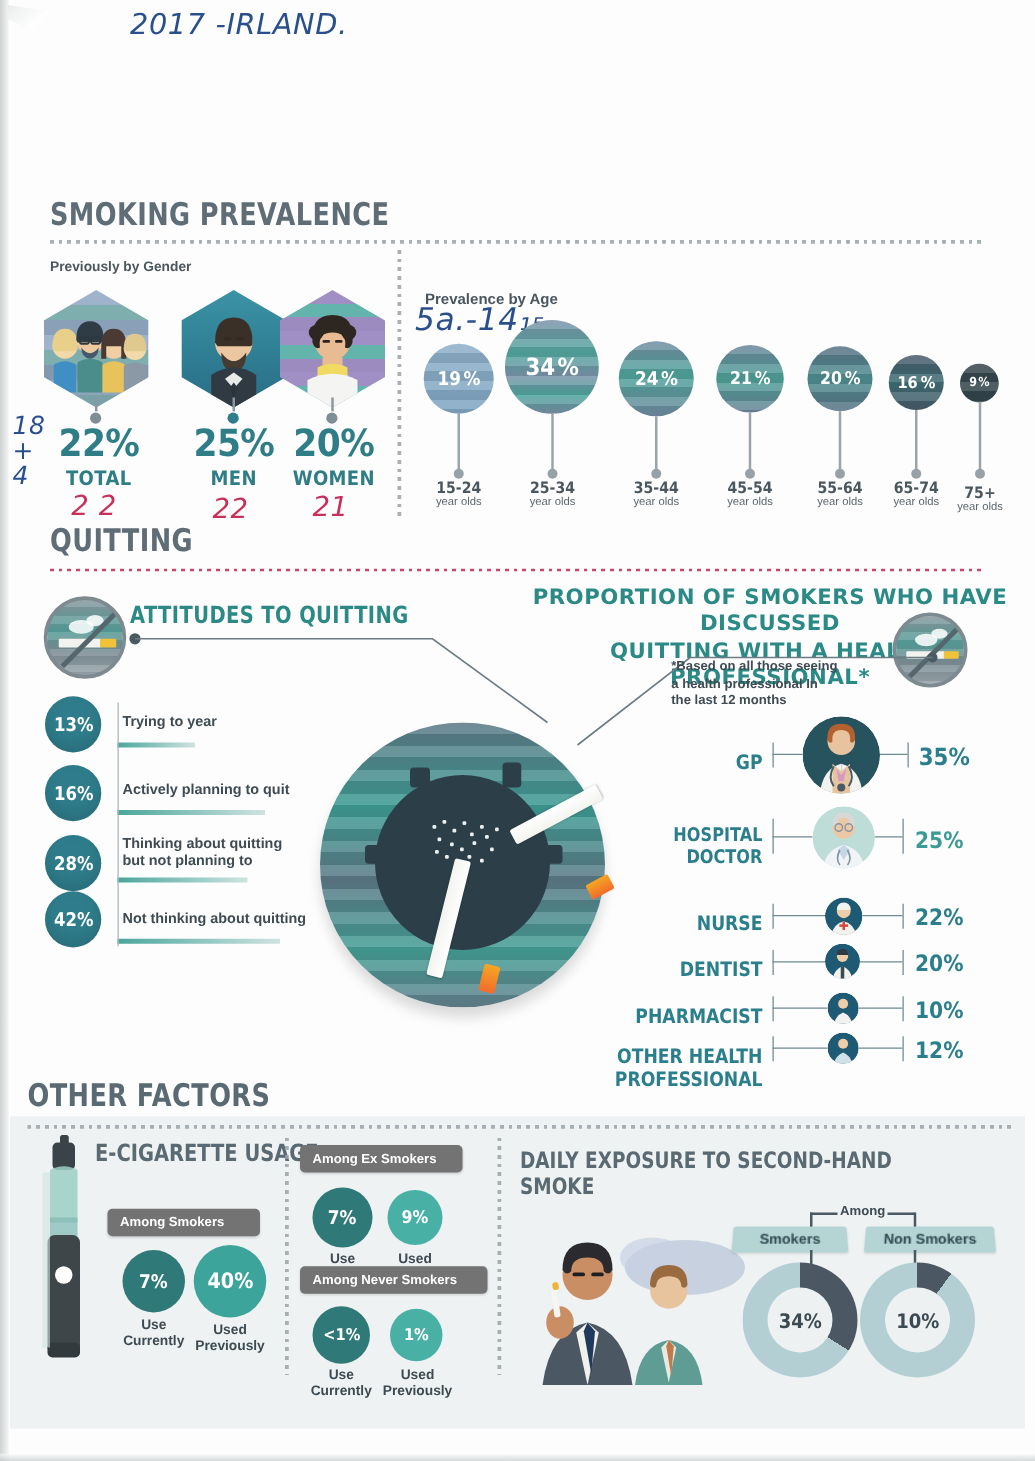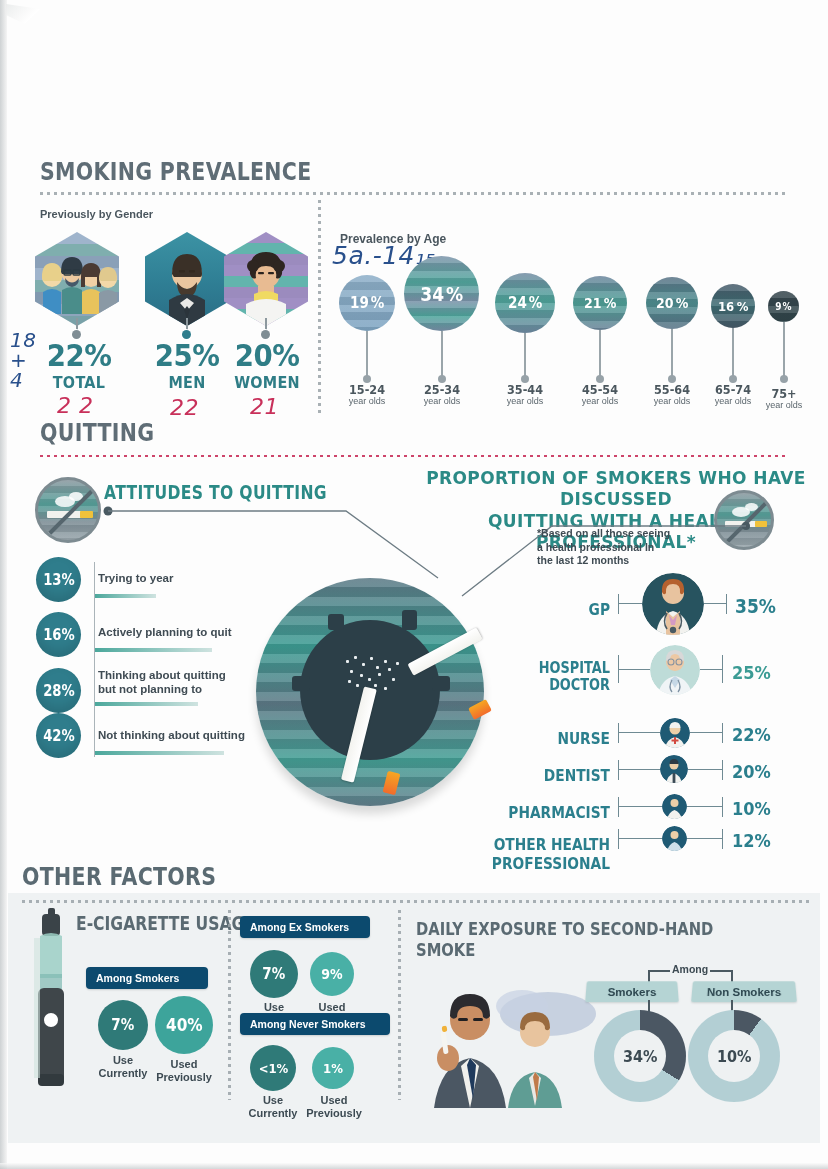--- a/index.html
+++ b/index.html
@@ -184,21 +184,21 @@
       linear-gradient(180deg,#8d9ba2,#56a09a 40%,#7f8f97 70%,#9aa7ad); }
   .ns-cig { position:absolute; background:#f2f2ee; border-radius:1px; }
   .ns-filter { position:absolute; background:#f0c23a; border-radius:1px; }
   .ns-slash { position:absolute; background:#5d6b72; transform:rotate(-45deg); }
   .ns-smoke { position:absolute; background:#fff; border-radius:50%; opacity:.85; }
 
   
   .of-panel { position:absolute; left:8px; top:893px; width:812px; height:250px;
     background:#eff2f3; }
   .tag {
-    position:absolute; background:#0c4a6e; color:#fff; border-radius:4px;
+    position:absolute; background:#737373; color:#fff; border-radius:4px;
     font-size:10.5px; font-weight:bold; display:flex; align-items:center; padding:0 10px;
     font-family:"Liberation Sans", sans-serif;
     box-shadow:0 1px 2px rgba(0,0,0,.15);
   }
   .ec-circ {
     position:absolute; border-radius:50%; display:flex; align-items:center; justify-content:center;
     font-family:"DejaVu Sans", sans-serif; font-weight:bold; color:#fff;
   }
   .ec-circ span { transform:scaleX(.9); }
   .ec-lab {
@@ -229,20 +229,21 @@
 </style>
 </head>
 <body>
 
 <div class="page">
 
   <div class="scan-edge-left"></div>
   <div class="scan-edge-bottom"></div>
   <div class="corner-fold"></div>
 
+  <div class="hand hand-blue" style="left:104px; top:8px; font-size:23px;">2017 -IRLAND.</div>
 
 
   <div class="sec-head" style="left:40px; top:157px;">SMOKING PREVALENCE</div>
   <div class="dotline" style="left:40px; top:192px; width:748px;"></div>
 
   <div class="minilabel" style="left:40px; top:208px;">Previously by Gender</div>
   <div class="minilabel" style="left:340px; top:232px; font-size:12px;">Prevalence by Age</div>
 
   <div class="dotline vert" style="left:318px; top:200px; height:215px;"></div>
 

